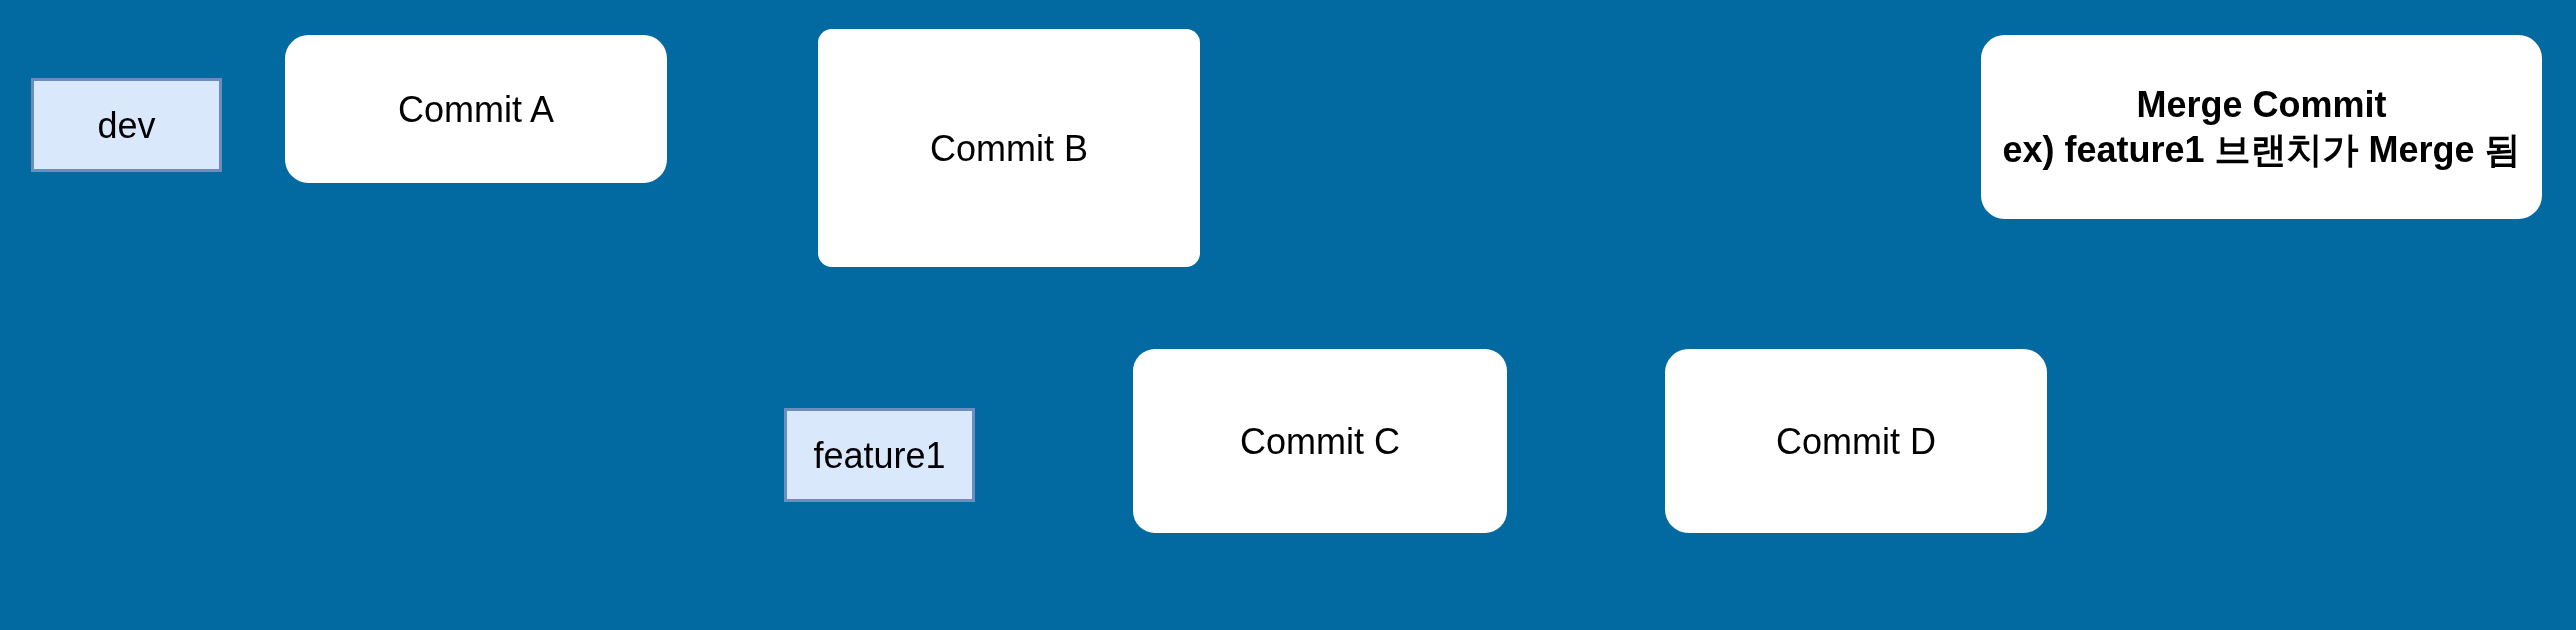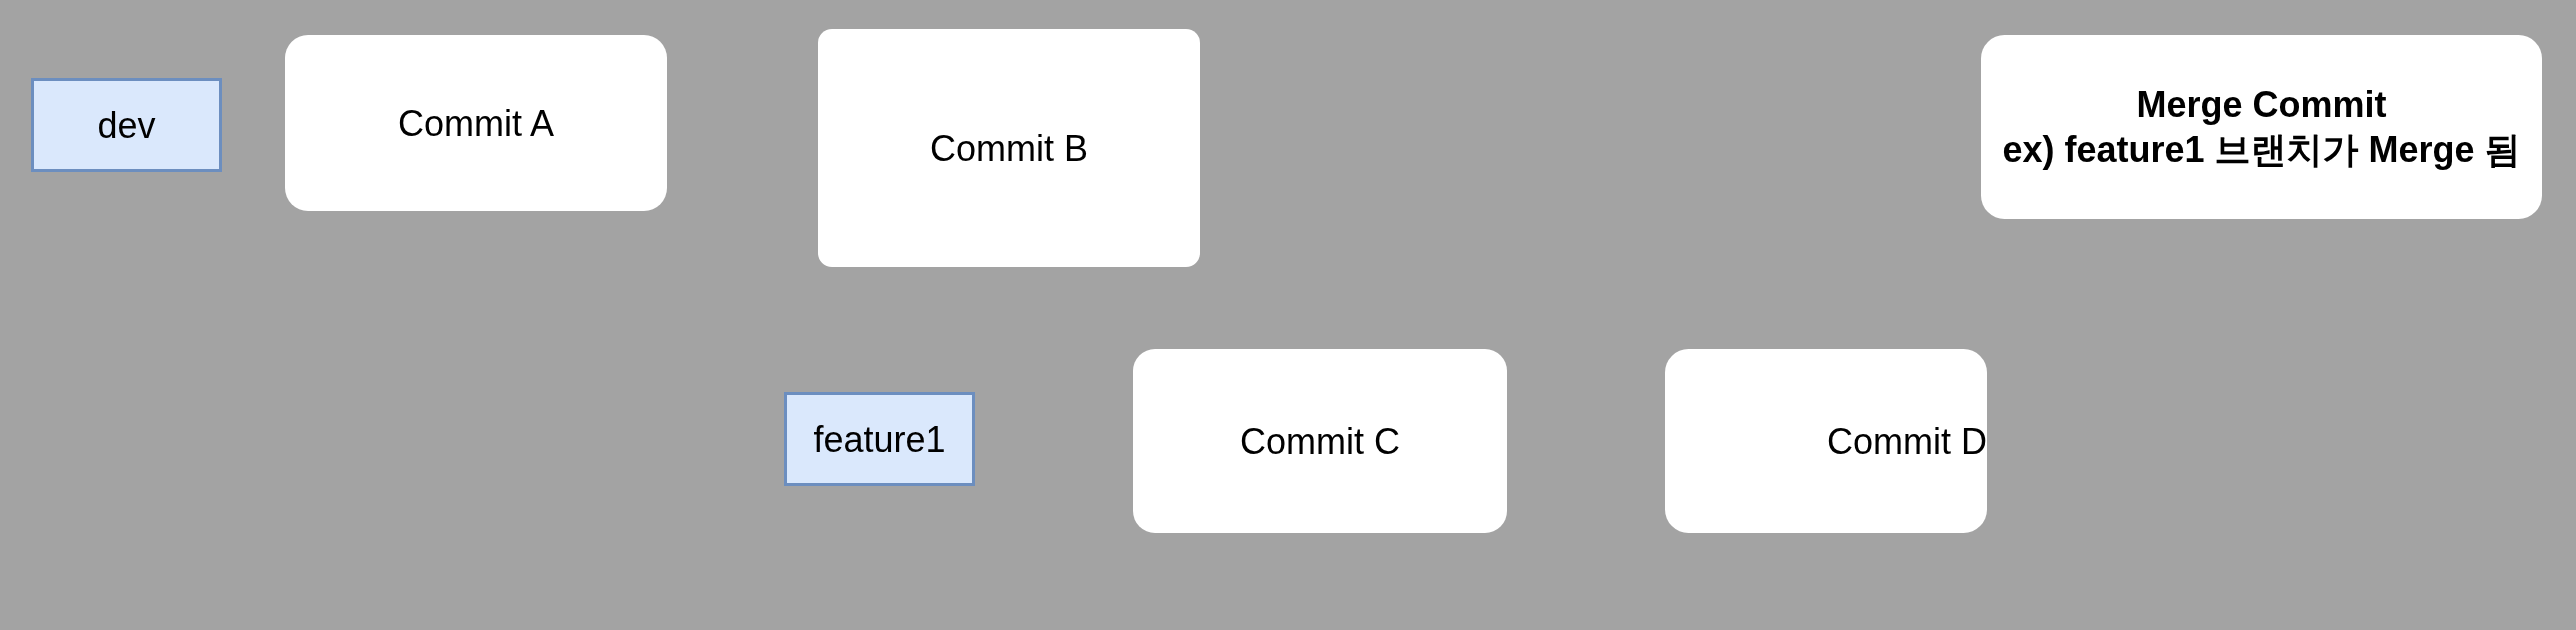--- a/index.html
+++ b/index.html
@@ -7,21 +7,21 @@
     padding: 0;
     background: #000000;
   }
   body {
     font-family: "Liberation Sans", "DejaVu Sans", sans-serif;
   }
   #canvas {
     position: relative;
     width: 2576px;
     height: 631px;
-    background: #a3a3a3;
+    background: #0369a1;
     overflow: hidden;
   }
   .node {
     position: absolute;
     box-sizing: border-box;
     display: flex;
     align-items: center;
     justify-content: center;
     text-align: center;
     color: #000000;
@@ -47,39 +47,39 @@
 </style>
 </head>
 <body>
 
 <div id="canvas">
 
   <div class="node branch-label" style="left:31px; top:78px; width:191px; height:94px;">
     <span>dev</span>
   </div>
 
-  <div class="node commit-node" style="left:285px; top:35px; width:382px; height:176px;border-radius:23px;">
+  <div class="node commit-node" style="left:285px; top:35px; width:382px; height:148px;">
     <span>Commit A</span>
   </div>
 
   <div class="node commit-node" style="left:818px; top:29px; width:382px; height:238px;border-radius:14px;">
     <span>Commit B</span>
   </div>
 
   <div class="node commit-node merge-node" style="left:1981px; top:35px; width:561px; height:184px;">
     <span>Merge Commit
 ex) feature1 브랜치가 Merge 됨</span>
   </div>
 
-  <div class="node branch-label" style="left:784px; top:392px; width:191px; height:94px;">
+  <div class="node branch-label" style="left:784px; top:408px; width:191px; height:94px;">
     <span>feature1</span>
   </div>
 
   <div class="node commit-node" style="left:1133px; top:349px; width:374px; height:184px;border-radius:22px;">
     <span>Commit C</span>
   </div>
 
-  <div class="node commit-node" style="left:1665px; top:349px; width:322px; height:184px;justify-content:flex-end;">
+  <div class="node commit-node" style="left:1665px; top:349px; width:382px; height:184px;">
     <span>Commit D</span>
   </div>
 
 </div>
 
 
 </body></html>

